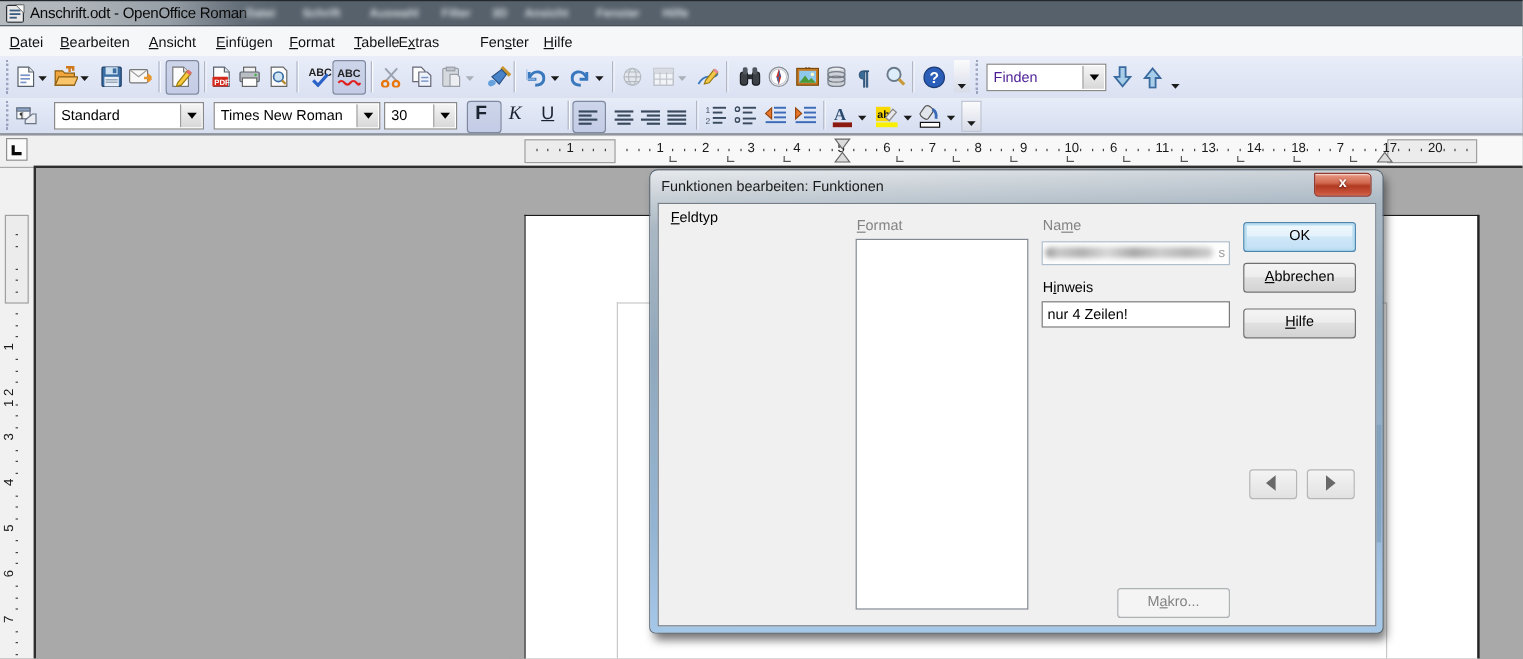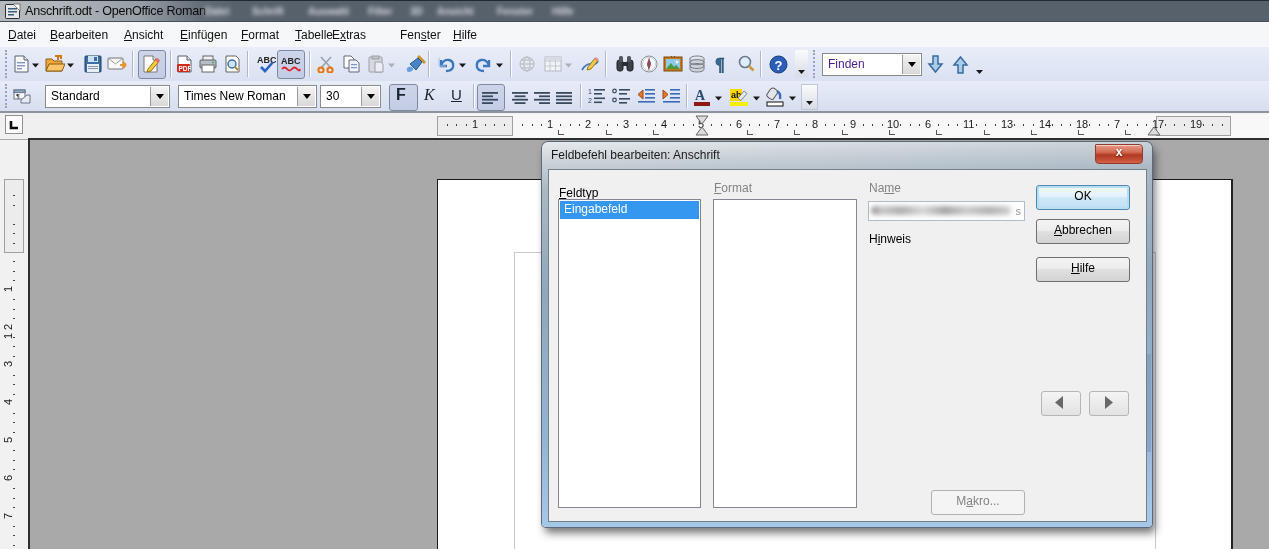--- a/index.html
+++ b/index.html
@@ -412,21 +412,21 @@
   <span class="rnum" style="left:812px">8</span>
   <span class="rnum" style="left:850px">9</span>
   <span class="rnum" style="left:887px">10</span>
   <span class="rnum" style="left:925px">6</span>
   <span class="rnum" style="left:963px">11</span>
   <span class="rnum" style="left:1001px">13</span>
   <span class="rnum" style="left:1039px">14</span>
   <span class="rnum" style="left:1076px">18</span>
   <span class="rnum" style="left:1114px">7</span>
   <span class="rnum" style="left:1152px">17</span>
-  <span class="rnum" style="left:1190px">19</span>
+  <span class="rnum" style="left:1190px">20</span>
   <span class="rnum" style="left:472px">1</span>
   <span class="rdot" style="left:447px"></span>
   <span class="rdot" style="left:456px"></span>
   <span class="rdot" style="left:466px"></span>
   <span class="rdot" style="left:485px"></span>
   <span class="rdot" style="left:494px"></span>
   <span class="rdot" style="left:504px"></span>
   <span class="rdot" style="left:522px"></span>
   <span class="rdot" style="left:532px"></span>
   <span class="rdot" style="left:541px"></span>
@@ -552,39 +552,39 @@
   </div>
   <div id="workspace" class="abs"></div>
   <div id="page" class="abs"></div>
   <div id="pager" class="abs"></div>
   <div class="tbound" style="left:514px;top:252px;width:1px;height:297px"></div>
   <div class="tbound" style="left:514px;top:252px;width:641px;height:1px"></div>
   <div class="tbound" style="left:1155px;top:252px;width:1px;height:297px"></div>
 
   <div id="dlg" class="abs">
     <div class="abs" style="left:604px;top:212px;width:5px;height:98px;background:#7797b4;opacity:.55"></div>
-    <div id="dlgtitle">Feldbefehl bearbeiten: Anschrift</div>
+    <div id="dlgtitle">Funktionen bearbeiten: Funktionen</div>
     <div id="dlgclose">
         <span>x</span>
       </div>
     <div id="dlgclient">
-      <div class="lbl" style="left:10px;top:16px"><u>F</u>eldtyp</div>
-      <div class="listbox" style="left:9px;top:29px;width:141px;height:307px">
-          <div id="seltyp">Eingabefeld</div>
-        </div>
+      <div class="lbl" style="left:10px;top:4px"><u>F</u>eldtyp</div>
       <div class="lbl dis" style="left:165px;top:11px"><u>F</u>ormat</div>
       <div class="listbox" style="left:164px;top:29px;width:142px;height:307px"></div>
       <div class="lbl dis" style="left:320px;top:11px">Na<u>m</u>e</div>
       <div class="tfield" style="left:319px;top:31px;width:155px;height:18px;border-color:#aebdcb;background:#fdfdfd">
         <div style="position:absolute;left:2px;top:4px;width:140px;height:9px;background:
           linear-gradient(90deg,#9a9a9a 0,#c9c9c9 12px,#b0b0b0 30px,#d8d8d8 52px,#a8a8a8 74px,#cccccc 96px,#b4b4b4 118px,#d0d0d0 140px);
           border-radius:5px;filter:blur(2px)"></div>
         <span style="position:absolute;right:3px;top:3px;color:#9a9a9a;font-size:11px">s</span>
         </div>
       <div class="lbl" style="left:320px;top:62px">H<u>i</u>nweis</div>
+      <div class="tfield" style="left:319px;top:81px;width:155px;height:20px">
+          <span style="position:absolute;left:4px;top:3px">nur 4 Zeilen!</span>
+        </div>
       <div class="btn foc" style="left:487px;top:15px">OK</div>
       <div class="btn" style="left:487px;top:49px"><u>A</u>bbrechen</div>
       <div class="btn" style="left:487px;top:87px"><u>H</u>ilfe</div>
       <div class="arrowbtn" style="left:492px;top:221px;width:38px"><svg width="36" height="21">
             <path d="M21 4 L13 10.5 L21 17 Z" fill="#686868"></path>
           </svg></div>
       <div class="arrowbtn" style="left:540px;top:221px;width:38px"><svg width="36" height="21">
             <path d="M15 4 L23 10.5 L15 17 Z" fill="#686868"></path>
           </svg></div>
       <div class="btn dis" style="left:382px;top:320px">M<u>a</u>kro...</div>

